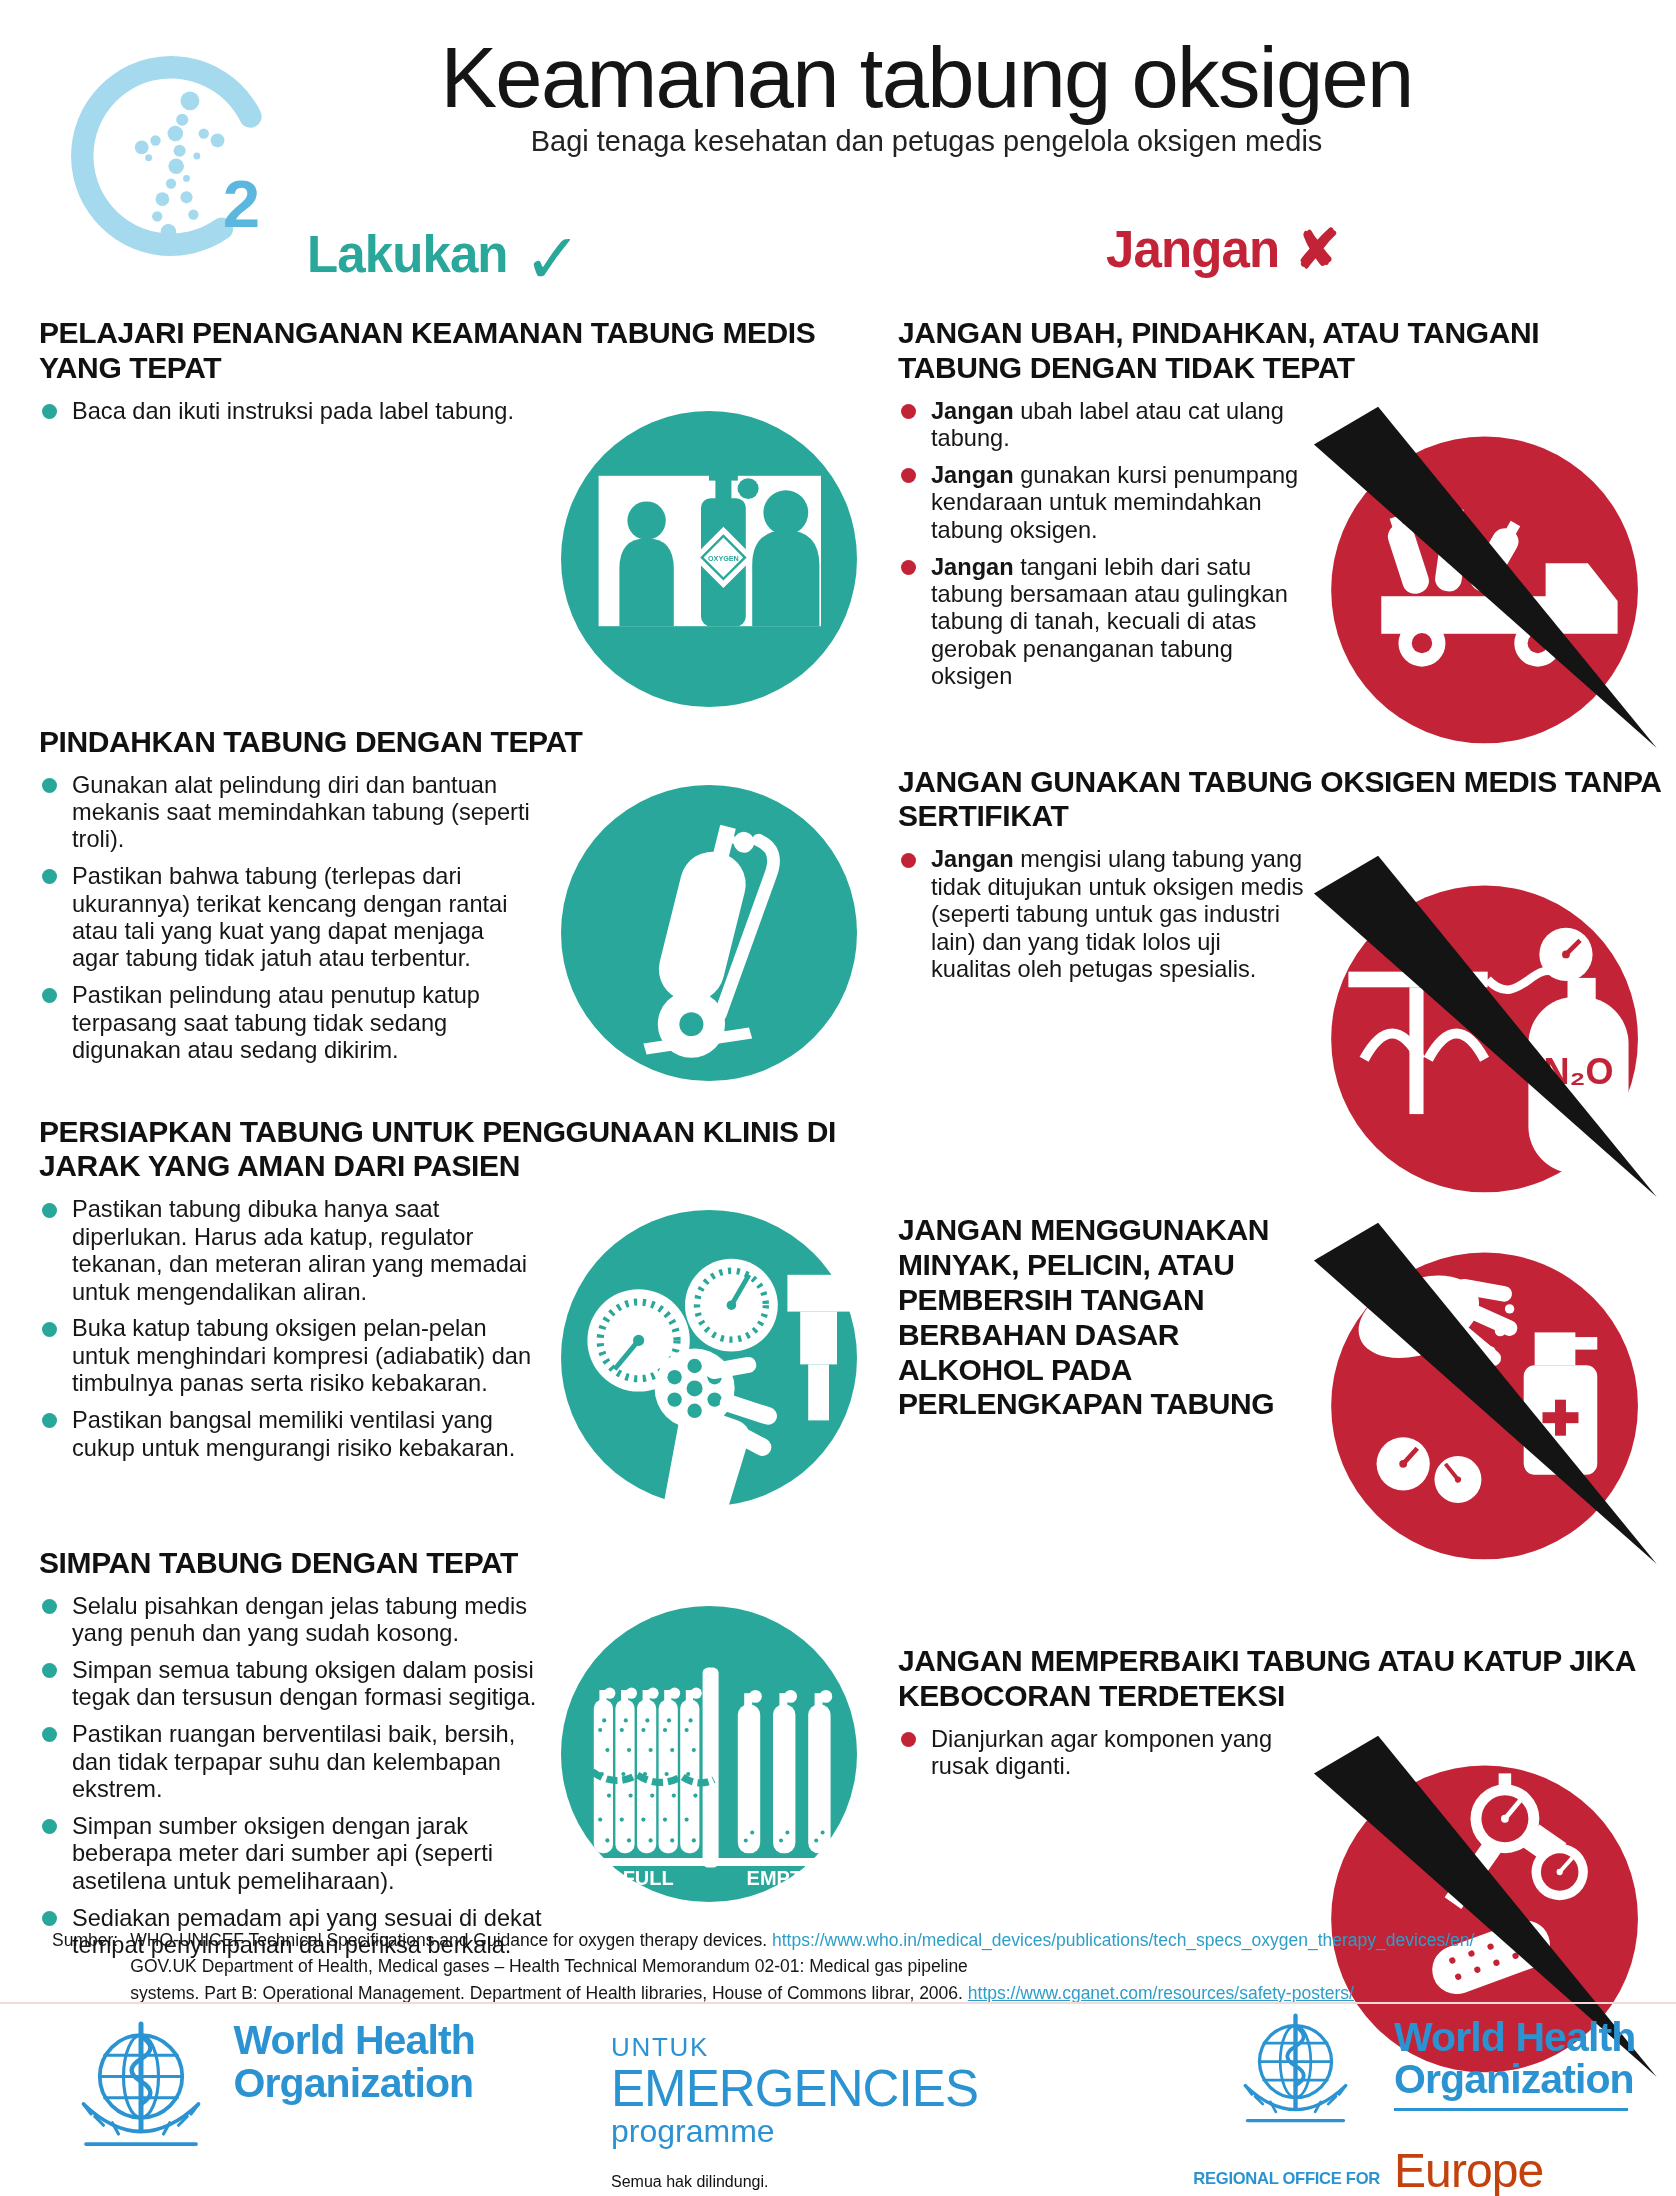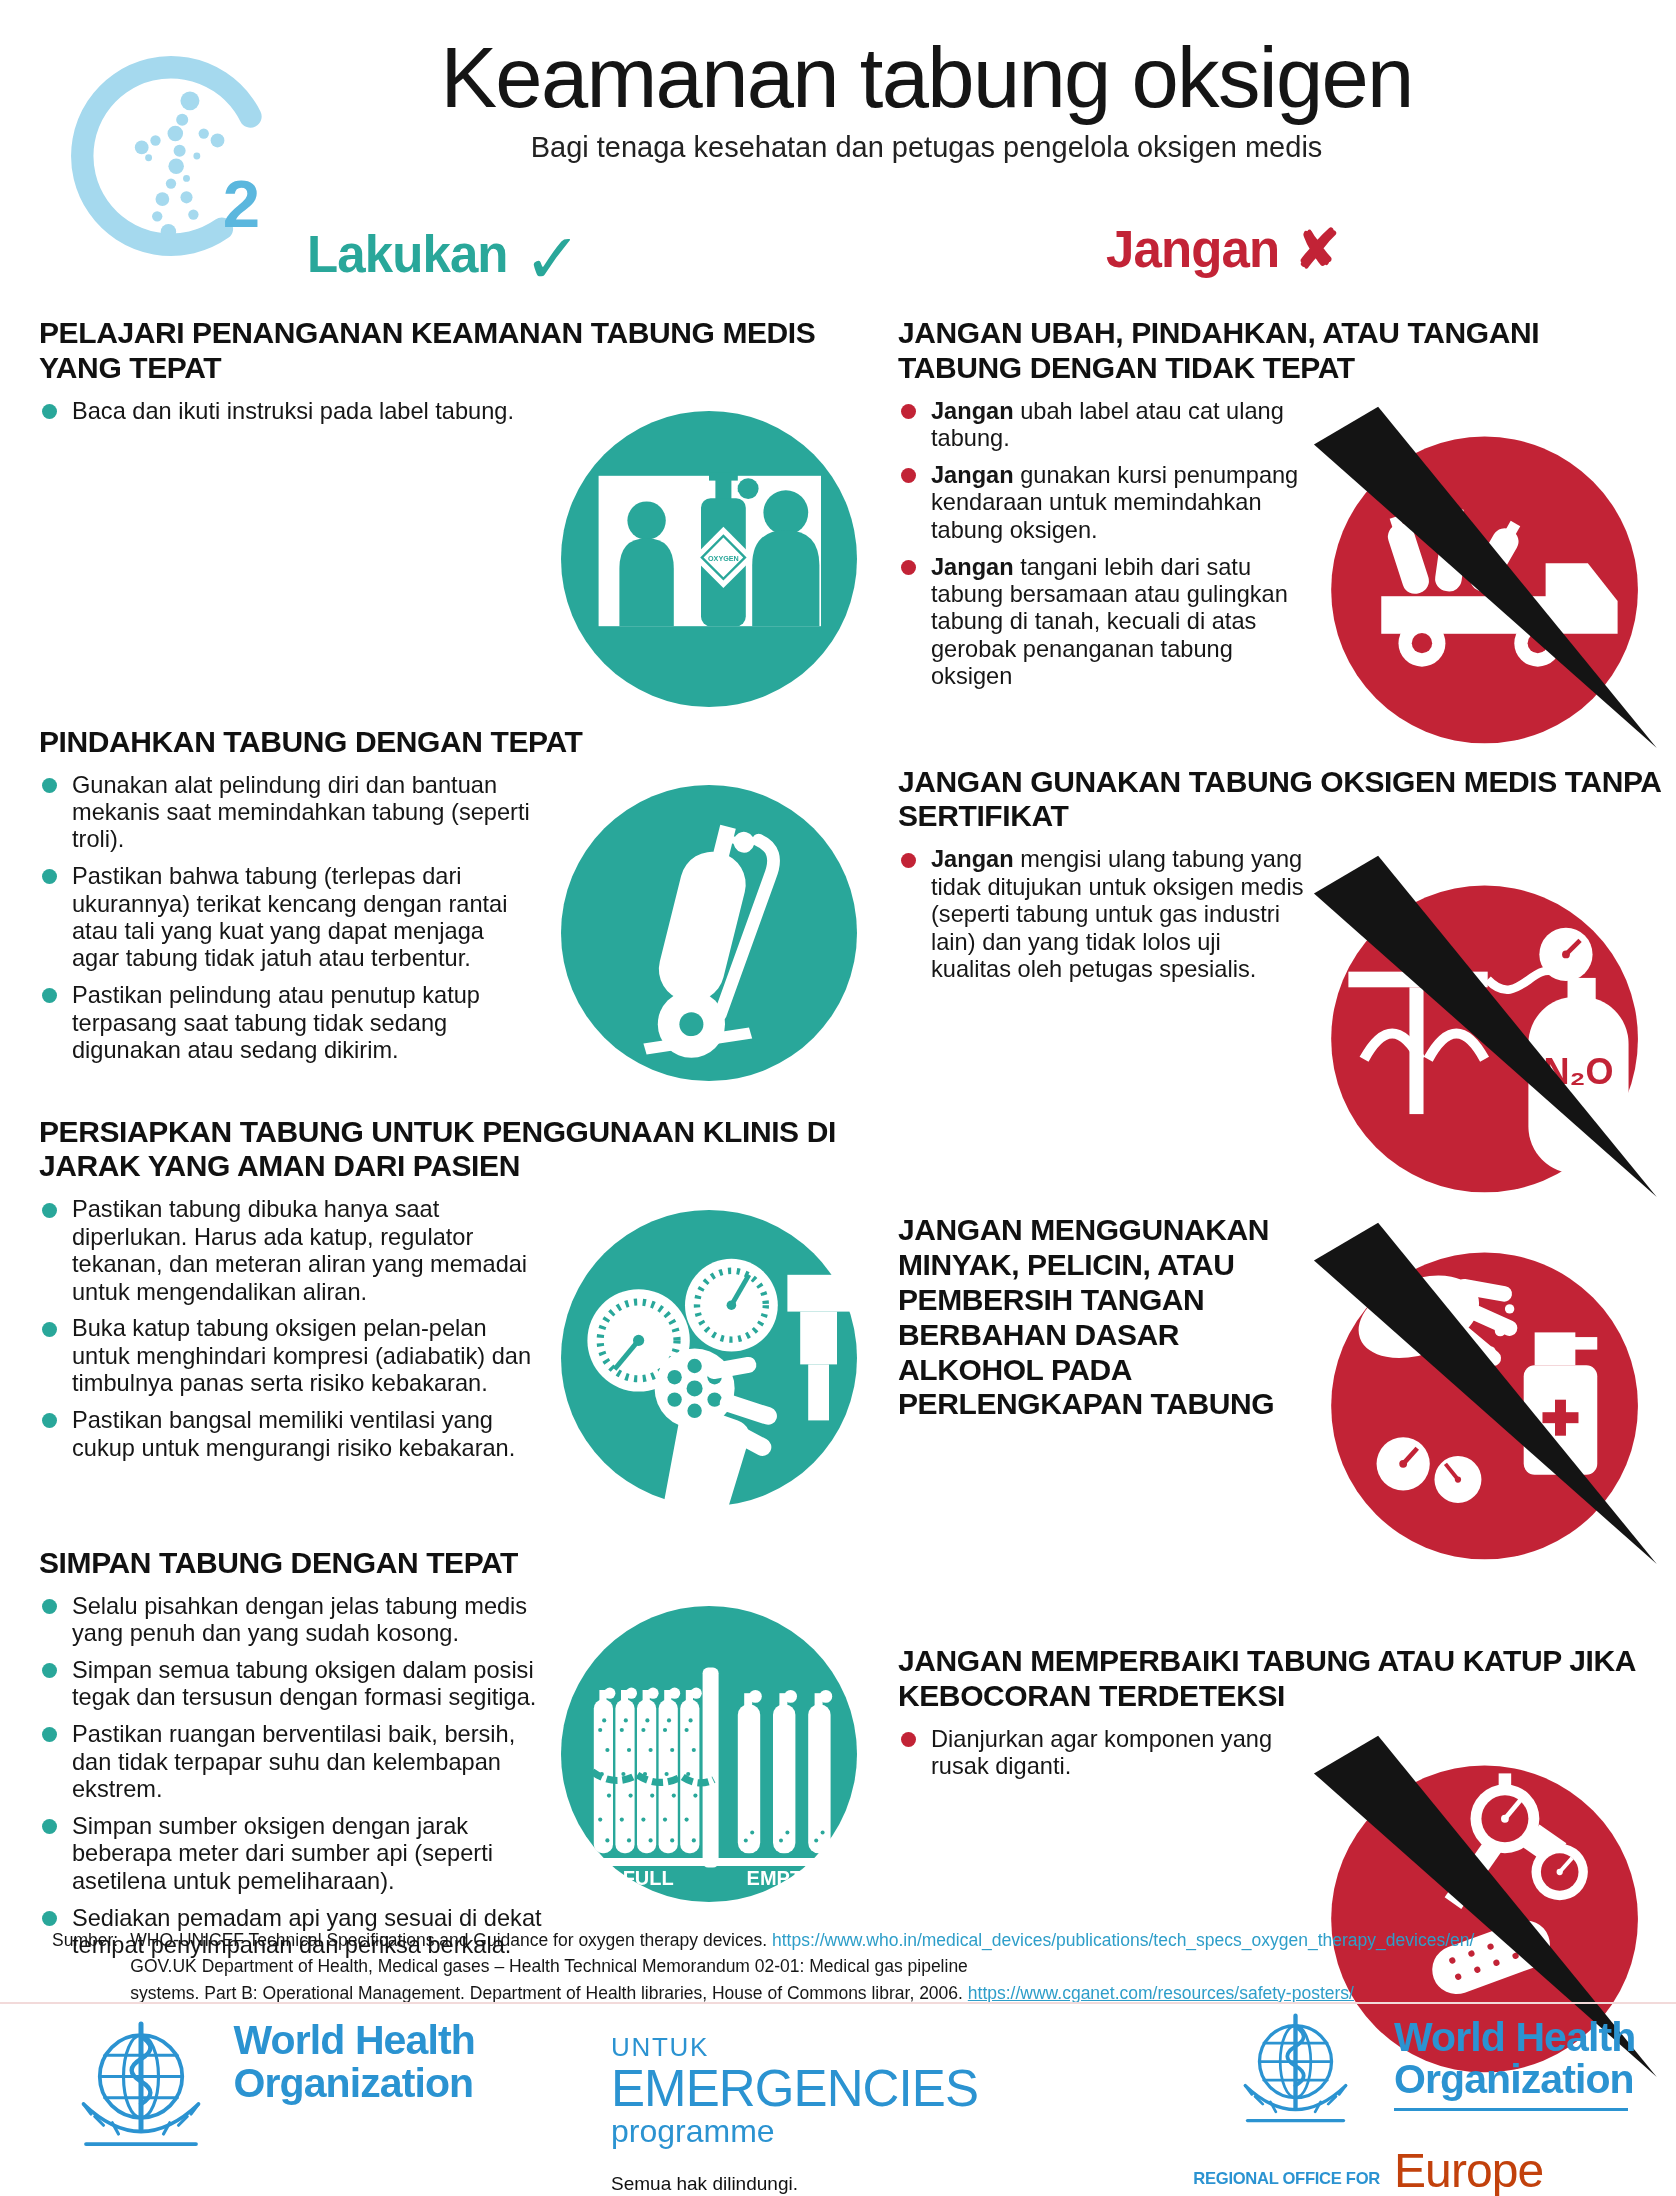--- a/index.html
+++ b/index.html
@@ -4,21 +4,21 @@
 <style>
   html,body{margin:0;padding:0}
   body{
     position:relative;width:1677px;height:2197px;background:#ffffff;
     font-family:"Liberation Sans",sans-serif;color:#161616;overflow:hidden;
   }
   
   #header-logo{position:absolute;left:59px;top:44px;width:224px;height:224px}
   #title-block{position:absolute;left:245px;top:33px;width:1363px;text-align:center}
   #poster-title{font-size:85px;font-weight:400;letter-spacing:-1.7px;color:#151515;line-height:1.05}
-  #poster-subtitle{font-size:29px;color:#222;margin-top:9px}
+  #poster-subtitle{font-size:29px;color:#222;margin-top:3px}
   .col-label{position:absolute;font-weight:bold;font-size:51px;letter-spacing:-0.9px;display:flex;align-items:center;gap:15.7px}
   #do-label{left:307px;top:225px;color:#29A79A}
   #dont-label{left:1106px;top:220px;color:#C22336}
   .mark-do{font-size:70px;font-weight:400;line-height:.8;transform:translateY(3.5px)}
   .mark-dont{font-size:54px;line-height:.8}
   
   #do-col{position:absolute;left:39px;top:316px;width:830px}
   #dont-col{position:absolute;left:898px;top:316px;width:765px}
   .sec{position:relative}
   .sec::after{content:"";display:block;clear:both}
@@ -40,21 +40,21 @@
   #source a{color:#2E9EC9;text-decoration:none}
   #source a.underlined{text-decoration:underline}
   #footer-divider{position:absolute;left:0;top:2002px;width:100%;height:1.7px;background:#f2dada}
   
   #footer-left{position:absolute;left:66px;top:2014px;display:flex;gap:17.5px;align-items:flex-start}
   .who-name{font-size:41px;font-weight:bold;color:#2B93D1;line-height:1.04;letter-spacing:-0.9px;margin-top:5.2px}
   #footer-center{position:absolute;left:611px;top:2032px;width:472px}
   .prog-l1{font-size:26px;color:#2B93D1;letter-spacing:1.7px}
   .prog-l2{font-size:51px;font-weight:normal;color:#2B93D1;letter-spacing:-0.9px;line-height:1.02}
   .prog-l3{font-size:32px;color:#2B93D1;text-align:left;margin-top:-1.7px}
-  .rights{font-size:19px;color:#111;margin-top:23px}
+  .rights{font-size:16px;color:#111;margin-top:23px}
   #footer-right{position:absolute;left:1230px;top:2007px;display:grid;grid-template-columns:150px auto;column-gap:14px;row-gap:1.7px;align-items:start}
   #footer-right .who-name{margin-top:8.7px}
   .blue-rule{height:3.5px;background:#2B93D1;margin:7px 0 3.5px;width:234px}
   .regional-prefix{font-size:16.6px;font-weight:bold;color:#2B93D1;align-self:end;margin-bottom:9px;letter-spacing:-0.3px;white-space:nowrap;justify-self:end}
   .regional-name{font-size:48px;font-weight:normal;color:#c2410c;letter-spacing:-0.9px}
 </style>
 </head>
 <body>
 
 <div id="header-logo">

